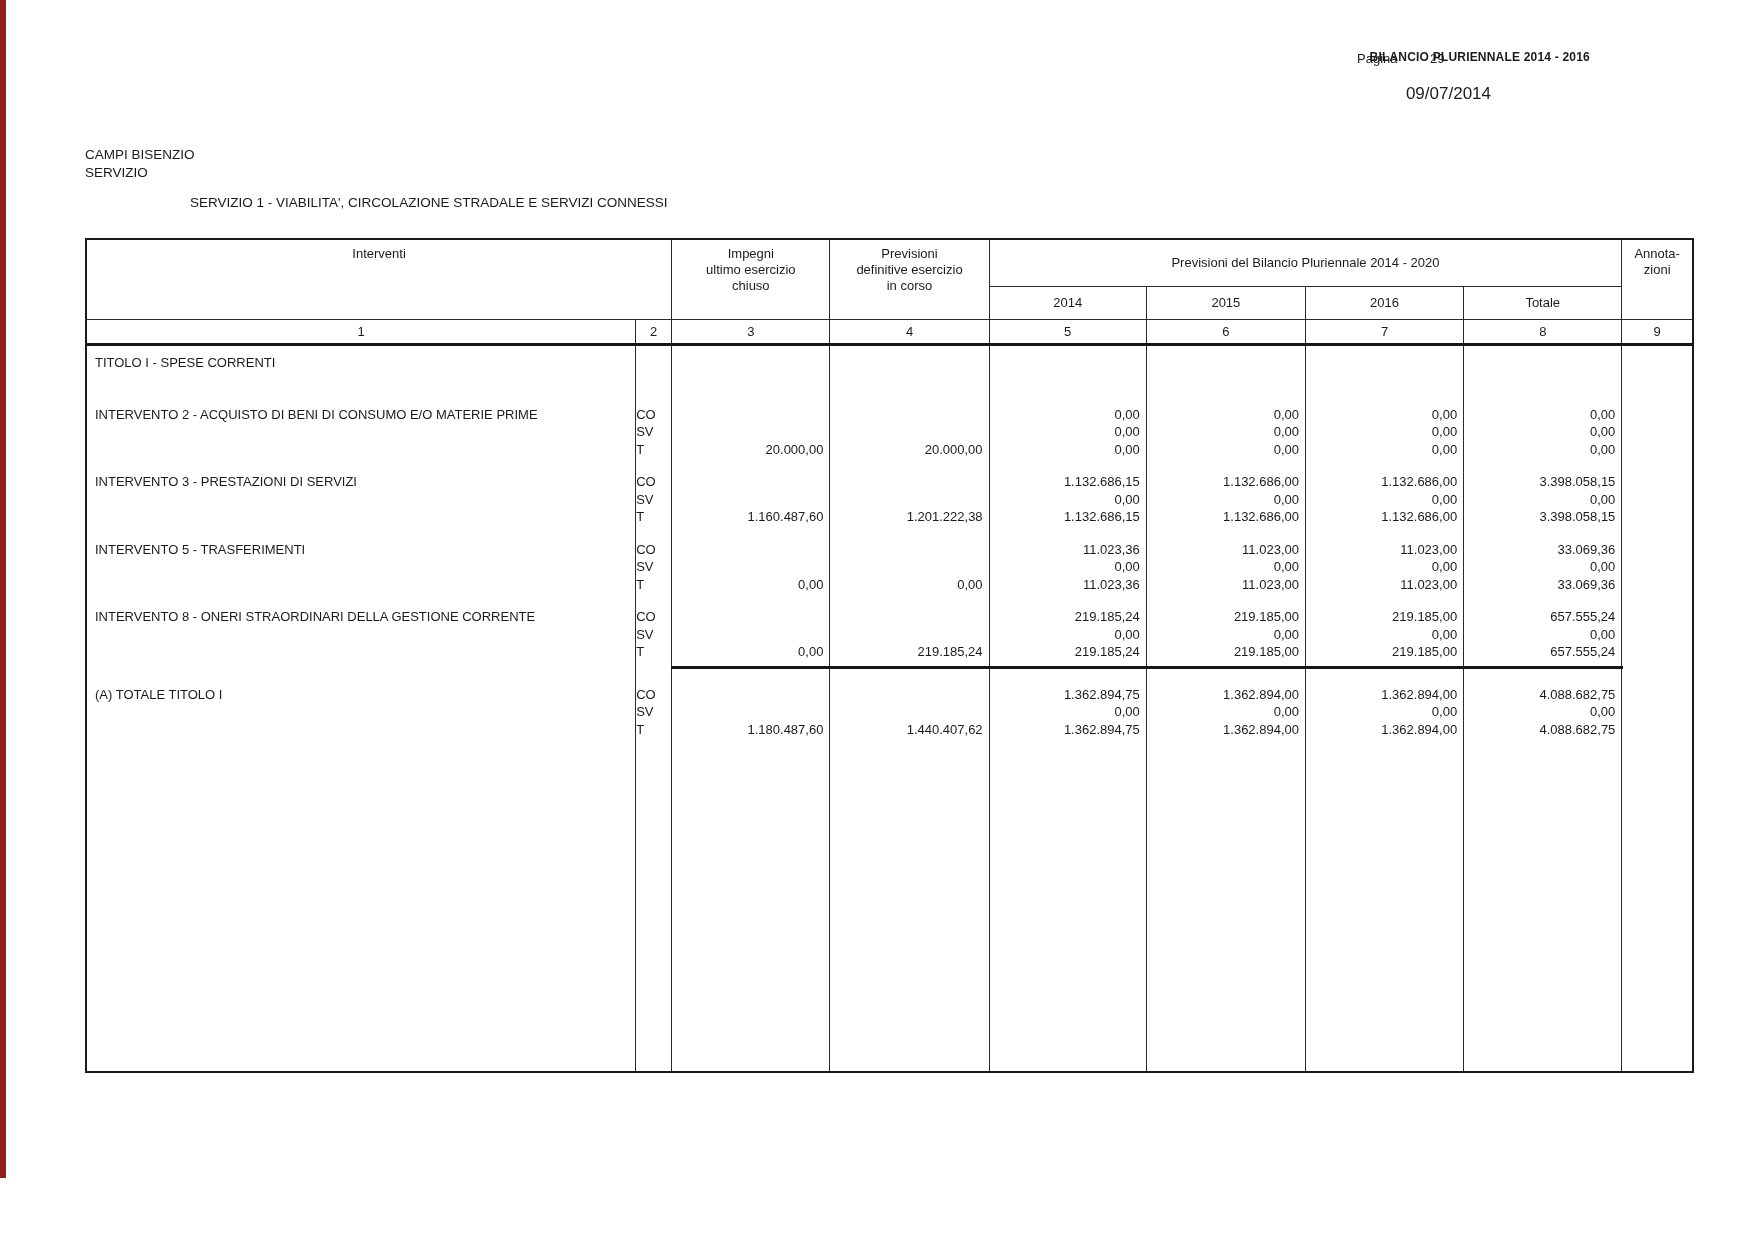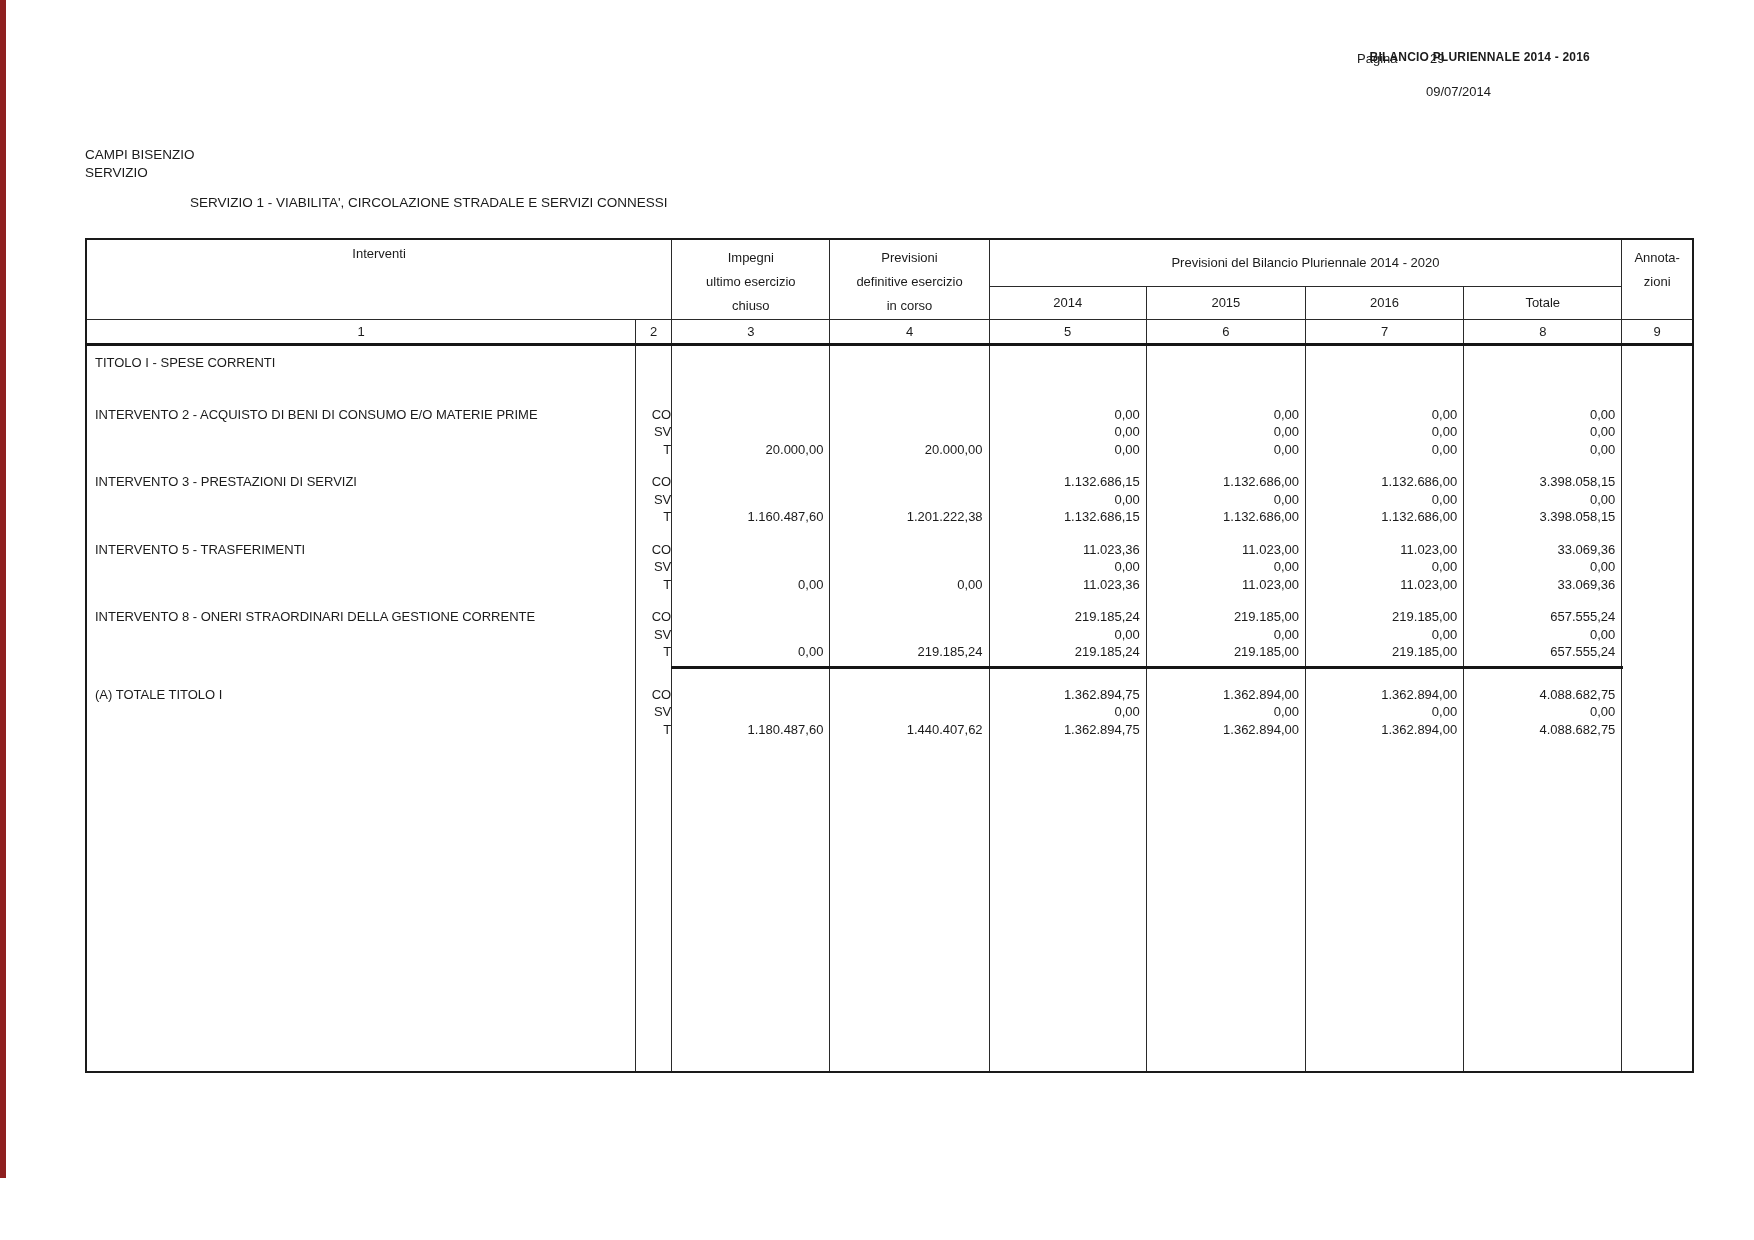--- a/index.html
+++ b/index.html
@@ -16,50 +16,50 @@
     width: 6px; height: 1178px;
     background: #8e1f1f;
   }
   .doc-title {
     position: absolute; top: 50px; left: 0; width: 1590px;
     text-align: right;
     font-size: 12px; font-weight: bold; letter-spacing: 0.2px;
   }
   .pagina-label { position: absolute; top: 51px; left: 1357px; font-size: 13px; }
   .pagina-num  { position: absolute; top: 51px; left: 1430px; width: 54px; text-align: left; font-size: 13px; }
-  .print-date  { position: absolute; top: 84px; left: 1360px; width: 131px; text-align: right; font-size: 13px; }
+  .print-date  { position: absolute; top: 84px; left: 1360px; width: 131px; text-align: right; font-size: 17px; }
   .entity-name { position: absolute; top: 147px; left: 85px; font-size: 13.5px; }
   .service-label { position: absolute; top: 165px; left: 85px; font-size: 13.5px; }
   .service-value { position: absolute; top: 179px; left: 190px; font-size: 13.5px; margin-top: 16px; }
 
   .table-wrap { position: absolute; top: 238px; left: 85px; width: 1359px; }
   table.report {
     border-collapse: collapse; table-layout: fixed;
     width: 1609px;
     border: 2px solid #1a1a1a;
     font-size: 13px;
   }
   table.report th, table.report td { font-weight: normal; }
   th.hcell { border: 1px solid #2a2a2a; vertical-align: top; padding-top: 6px; text-align: center; }
-  th.hcell.prewrap { white-space: pre-line; line-height: 24px; }
+  th.hcell.prewrap { white-space: pre-line; line-height: 16px; }
   th.span-head { border: 1px solid #2a2a2a; vertical-align: middle; text-align: center; height: 47px; }
   th.year-head { border: 1px solid #2a2a2a; vertical-align: middle; text-align: center; height: 33px; }
   td.numrow {
     border-left: 1px solid #2a2a2a; border-right: 1px solid #2a2a2a;
     border-top: 1px solid #2a2a2a; border-bottom: 3px solid #161616;
     text-align: center; height: 25px; font-size: 13px;
   }
   td.bodycol {
     border-left: 1px solid #2a2a2a; border-right: 1px solid #2a2a2a;
     vertical-align: top; height: 728px;
     padding-top: 8px;
   }
   td.col-labels { padding-left: 8px; }
   td.col-values { text-align: right; }
-  td.col-cst { text-align: right; }
+  td.col-cst { text-align: left; }
 
   .blk { height: 52.5px; margin-bottom: 15px; line-height: 17.5px; overflow: visible; }
   .blk.one { height: 37px; }
   .gap { height: 10px; }
   .ln { height: 17.5px; line-height: 17.5px; }
   td.col-values .ln { padding-right: 6px; }
   .row-label { max-width: 460px; }
 
   .thick-line {
     position: absolute; top: 428px; left: 586px;

